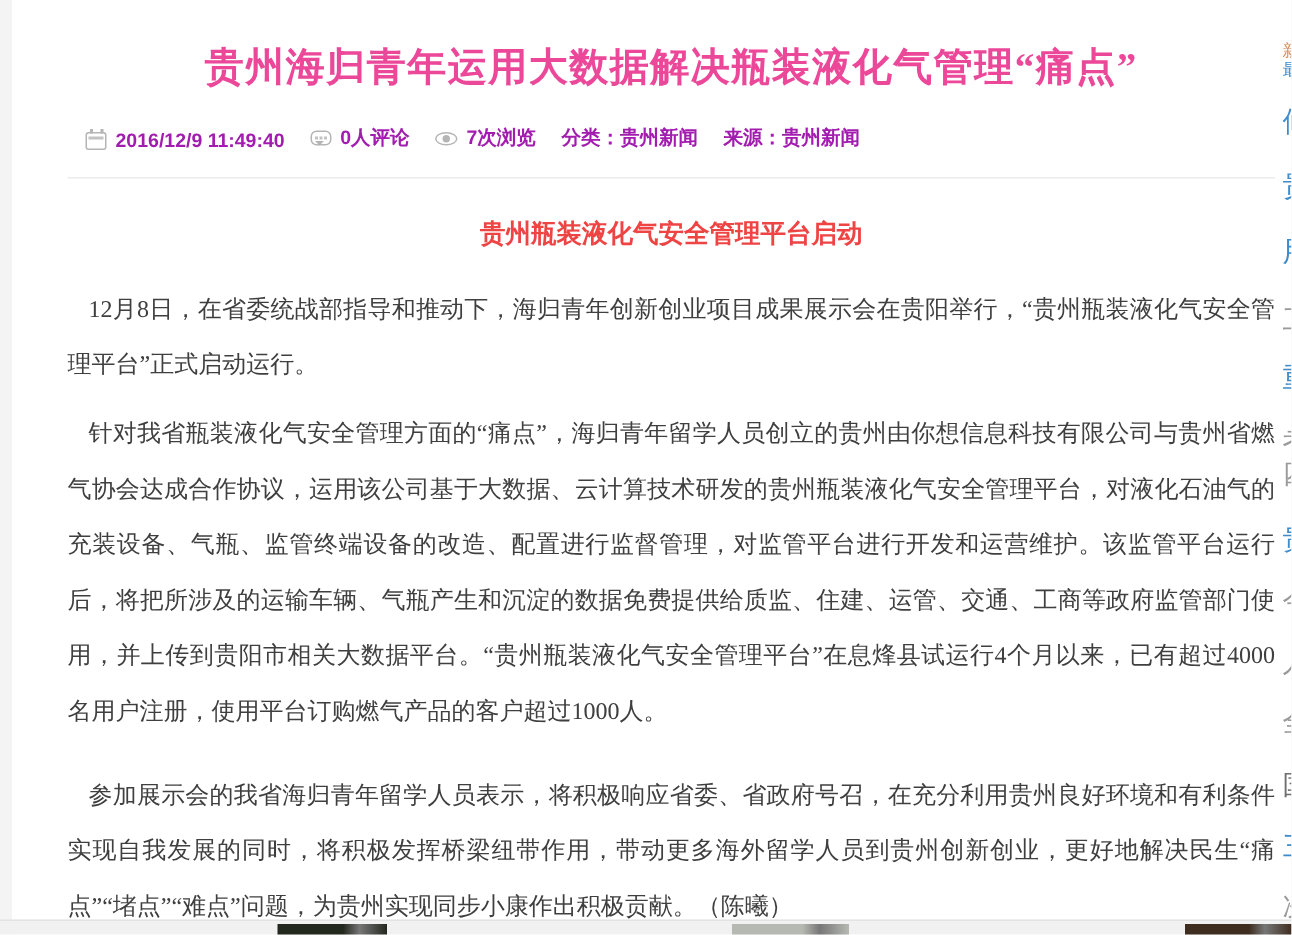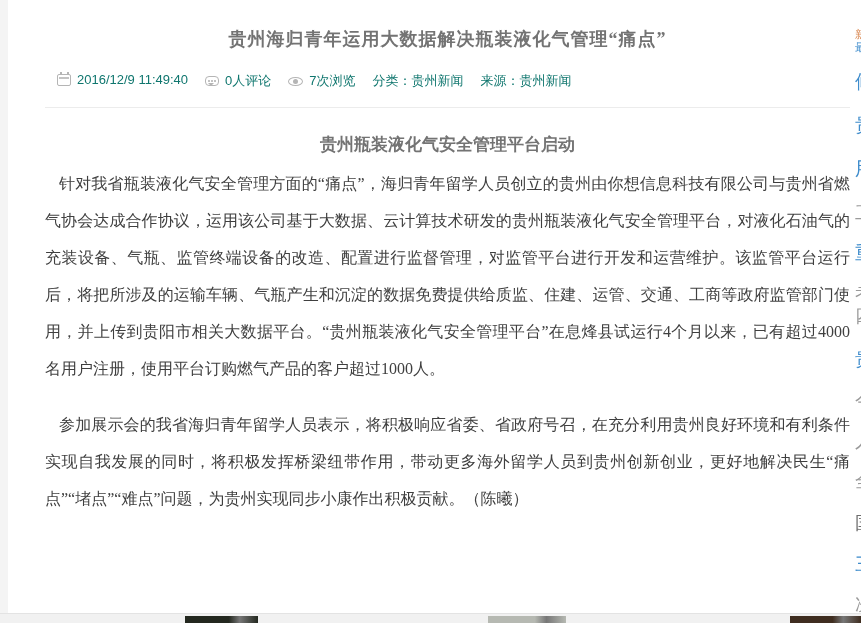--- a/index.html
+++ b/index.html
@@ -16,35 +16,36 @@
     width: 853px; height: 623px;
     background: #ffffff;
   }
   .article { padding-left: 37px; width: 842px; }
 
   .page-title {
     margin-top: 27px;
     width: 805px;
     text-align: center;
     font-family: "Liberation Serif", "DejaVu Serif", serif;
-    font-size: 18px;
+    font-size: 26px;
     font-weight: bold;
-    color: #737373;
+    color: #ec4899;
     letter-spacing: 1px;
   }
 
   .meta {
     margin-top: 21px;
     padding-left: 12px;
     display: flex;
-    align-items: flex-start;
+    align-items: flex-end;
     column-gap: 17px;
-    color: #0f766e;
+    color: #a21caf;
     font-size: 13px;
     width: 805px;
+    font-weight: bold;
   }
   .meta-item { display: inline-flex; align-items: center; gap: 6px; white-space: nowrap; }
 
   
   .ico { display: inline-block; position: relative; }
   .ico-cal {
     width: 14px; height: 12px;
     border: 1px solid #b5b5b5; border-radius: 2px;
     margin-top: 1px;
   }
@@ -87,21 +88,21 @@
     width: 805px;
     border-top: 1px solid #ececec;
   }
 
   .sub-heading {
     width: 805px;
     text-align: center;
     font-family: "Liberation Serif", "DejaVu Serif", serif;
     font-size: 17px;
     font-weight: bold;
-    color: #737373;
+    color: #ef4444;
   }
   .sub-heading.first  { margin-top: 25px; }
   .sub-heading.second { margin-top: 27px; }
 
   .body-text {
     width: 805px;
     font-family: "Liberation Serif", "DejaVu Serif", serif;
     font-size: 16px;
     line-height: 37px;
     color: #3f3f3f;
@@ -164,20 +165,21 @@
         <span>7次浏览</span>
       </span>
       <span class="meta-item">分类：贵州新闻</span>
       <span class="meta-item">来源：贵州新闻</span>
     </div>
 
     <div class="divider"></div>
 
     <h2 class="sub-heading first">贵州瓶装液化气安全管理平台启动</h2>
 
+    <p class="body-text p1">12月8日，在省委统战部指导和推动下，海归青年创新创业项目成果展示会在贵阳举行，“贵州瓶装液化气安全管理平台”正式启动运行。</p>
     <p class="body-text p2">针对我省瓶装液化气安全管理方面的“痛点”，海归青年留学人员创立的贵州由你想信息科技有限公司与贵州省燃气协会达成合作协议，运用该公司基于大数据、云计算技术研发的贵州瓶装液化气安全管理平台，对液化石油气的充装设备、气瓶、监管终端设备的改造、配置进行监督管理，对监管平台进行开发和运营维护。该监管平台运行后，将把所涉及的运输车辆、气瓶产生和沉淀的数据免费提供给质监、住建、运管、交通、工商等政府监管部门使用，并上传到贵阳市相关大数据平台。“贵州瓶装液化气安全管理平台”在息烽县试运行4个月以来，已有超过4000名用户注册，使用平台订购燃气产品的客户超过1000人。</p>
     <p class="body-text p3">参加展示会的我省海归青年留学人员表示，将积极响应省委、省政府号召，在充分利用贵州良好环境和有利条件实现自我发展的同时，将积极发挥桥梁纽带作用，带动更多海外留学人员到贵州创新创业，更好地解决民生“痛点”“堵点”“难点”问题，为贵州实现同步小康作出积极贡献。（陈曦）</p>
 
   </div>
 </div>
 
 <div class="side-frags" id="side-frags">
     <span class="side-frag" style="top: 24px; font-size: 11px; color: rgb(217, 138, 85);">新</span>
     <span class="side-frag" style="top: 37px; font-size: 11px; color: rgb(62, 140, 204);">最</span>
     <span class="side-frag" style="top: 72px; font-size: 19px; color: rgb(62, 140, 204);">修</span>

